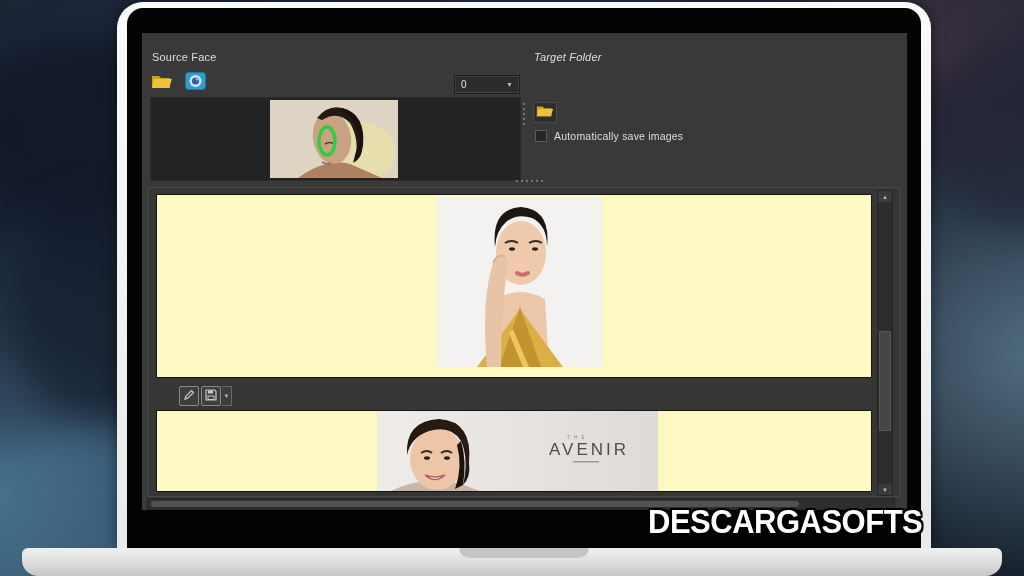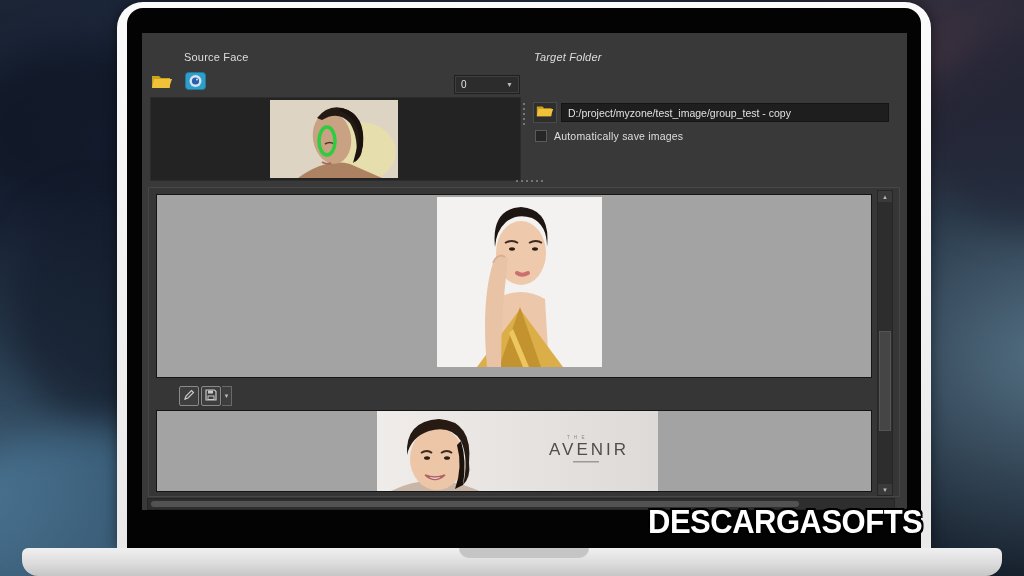--- a/index.html
+++ b/index.html
@@ -47,21 +47,21 @@
   .dot{width:2px;height:2px;border-radius:50%;background:#8a8a8a;}
   .tf-btn{position:absolute;left:391px;top:69px;width:24px;height:21px;background:#2e2e2e;
     border:1px solid #4a4a4a;display:flex;align-items:center;justify-content:center;box-sizing:border-box;cursor:pointer;}
   .path-field{position:absolute;left:419px;top:70px;width:328px;height:19px;background:#1e1e1e;
     border:1px solid #141414;color:#e0e0e0;font-size:10.5px;display:flex;align-items:center;
     padding:0 6px;box-sizing:border-box;white-space:nowrap;overflow:hidden;}
   .checkbox{position:absolute;left:393px;top:97px;width:12px;height:12px;background:#262626;
     border:1px solid #5a5a5a;box-sizing:border-box;cursor:pointer;}
   .results{position:absolute;left:6px;top:154px;width:752px;height:310px;background:#363636;
     border:1px solid #474747;box-sizing:border-box;}
-  .img-panel{position:absolute;background:#a3a3a3;border:1px solid #151515;box-sizing:border-box;overflow:hidden;}
+  .img-panel{position:absolute;background:#fef9c3;border:1px solid #151515;box-sizing:border-box;overflow:hidden;}
   .panel-main{left:7px;top:6px;width:716px;height:184px;}
   .panel-secondary{left:7px;top:222px;width:716px;height:82px;}
   .photo{position:absolute;display:block;}
   .mini-btn{position:absolute;width:20px;height:20px;background:#3e3e3e;border:1px solid #8a8a8a;
     border-radius:2px;display:flex;align-items:center;justify-content:center;box-sizing:border-box;cursor:pointer;}
   .mini-arrow{position:absolute;width:10px;height:20px;background:#3e3e3e;border:1px solid #6a6a6a;
     border-left:none;display:flex;align-items:center;justify-content:center;box-sizing:border-box;cursor:pointer;}
   .vscroll{position:absolute;left:728px;top:2px;width:16px;height:306px;background:#2d2d2d;border:1px solid #262626;box-sizing:border-box;}
   .vscroll .btn{position:absolute;left:0;width:14px;height:11px;background:#3a3a3a;display:flex;
     align-items:center;justify-content:center;cursor:pointer;}
@@ -80,21 +80,21 @@
   <div class="cloud c1"></div>
   <div class="cloud c2"></div>
   <div class="cloud c3"></div>
   <div class="cloud c4"></div>
 
   <div class="screen-frame">
     <div class="bezel">
 
       <div class="app">
 
-        <div class="lbl" style="left:10px;top:18px;margin-left:32px;">Source Face</div>
+        <div class="lbl" style="left:10px;top:18px;">Source Face</div>
 
         <div class="tool-btn" style="left:8px;top:40px;">
           <span>
             <svg width="22" height="17" viewBox="0 0 22 17">
               <path d="M1 3 h7 l2 2 h9 v10 h-18 z" fill="#caa21e"></path>
               <path d="M3 6 h18 l-3 9 h-17 z" fill="#f2c13a"></path>
             </svg>
           </span>
         </div>
 
@@ -144,21 +144,20 @@
 
         <div class="tf-btn">
           <span>
             <svg width="18" height="14" viewBox="0 0 22 17">
               <path d="M1 3 h7 l2 2 h9 v10 h-18 z" fill="#caa21e"></path>
               <path d="M3 6 h18 l-3 9 h-17 z" fill="#f2c13a"></path>
             </svg>
           </span>
         </div>
 
-        <div class="path-field">D:/project/myzone/test_image/group_test - copy</div>
 
         <div class="checkbox"></div>
         <div class="lbl" style="left:412px;top:97px;font-size:10.5px;">Automatically save images</div>
 
         <div class="dots-h">
           <span class="dot"></span>
             <span class="dot"></span>
             <span class="dot"></span>
             <span class="dot"></span>
             <span class="dot"></span>

